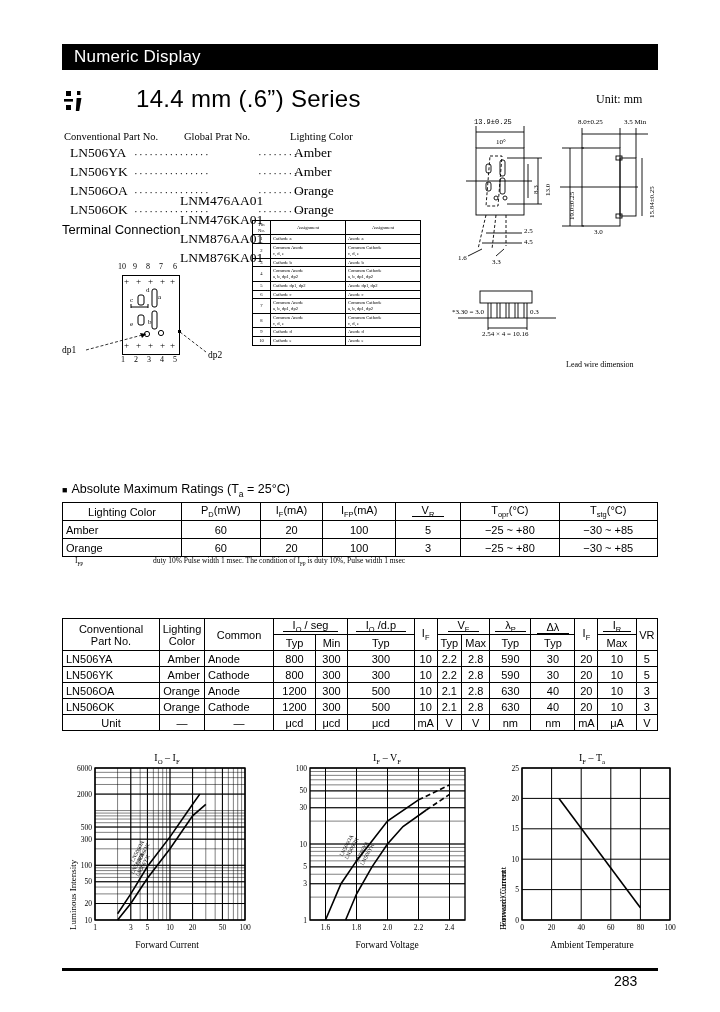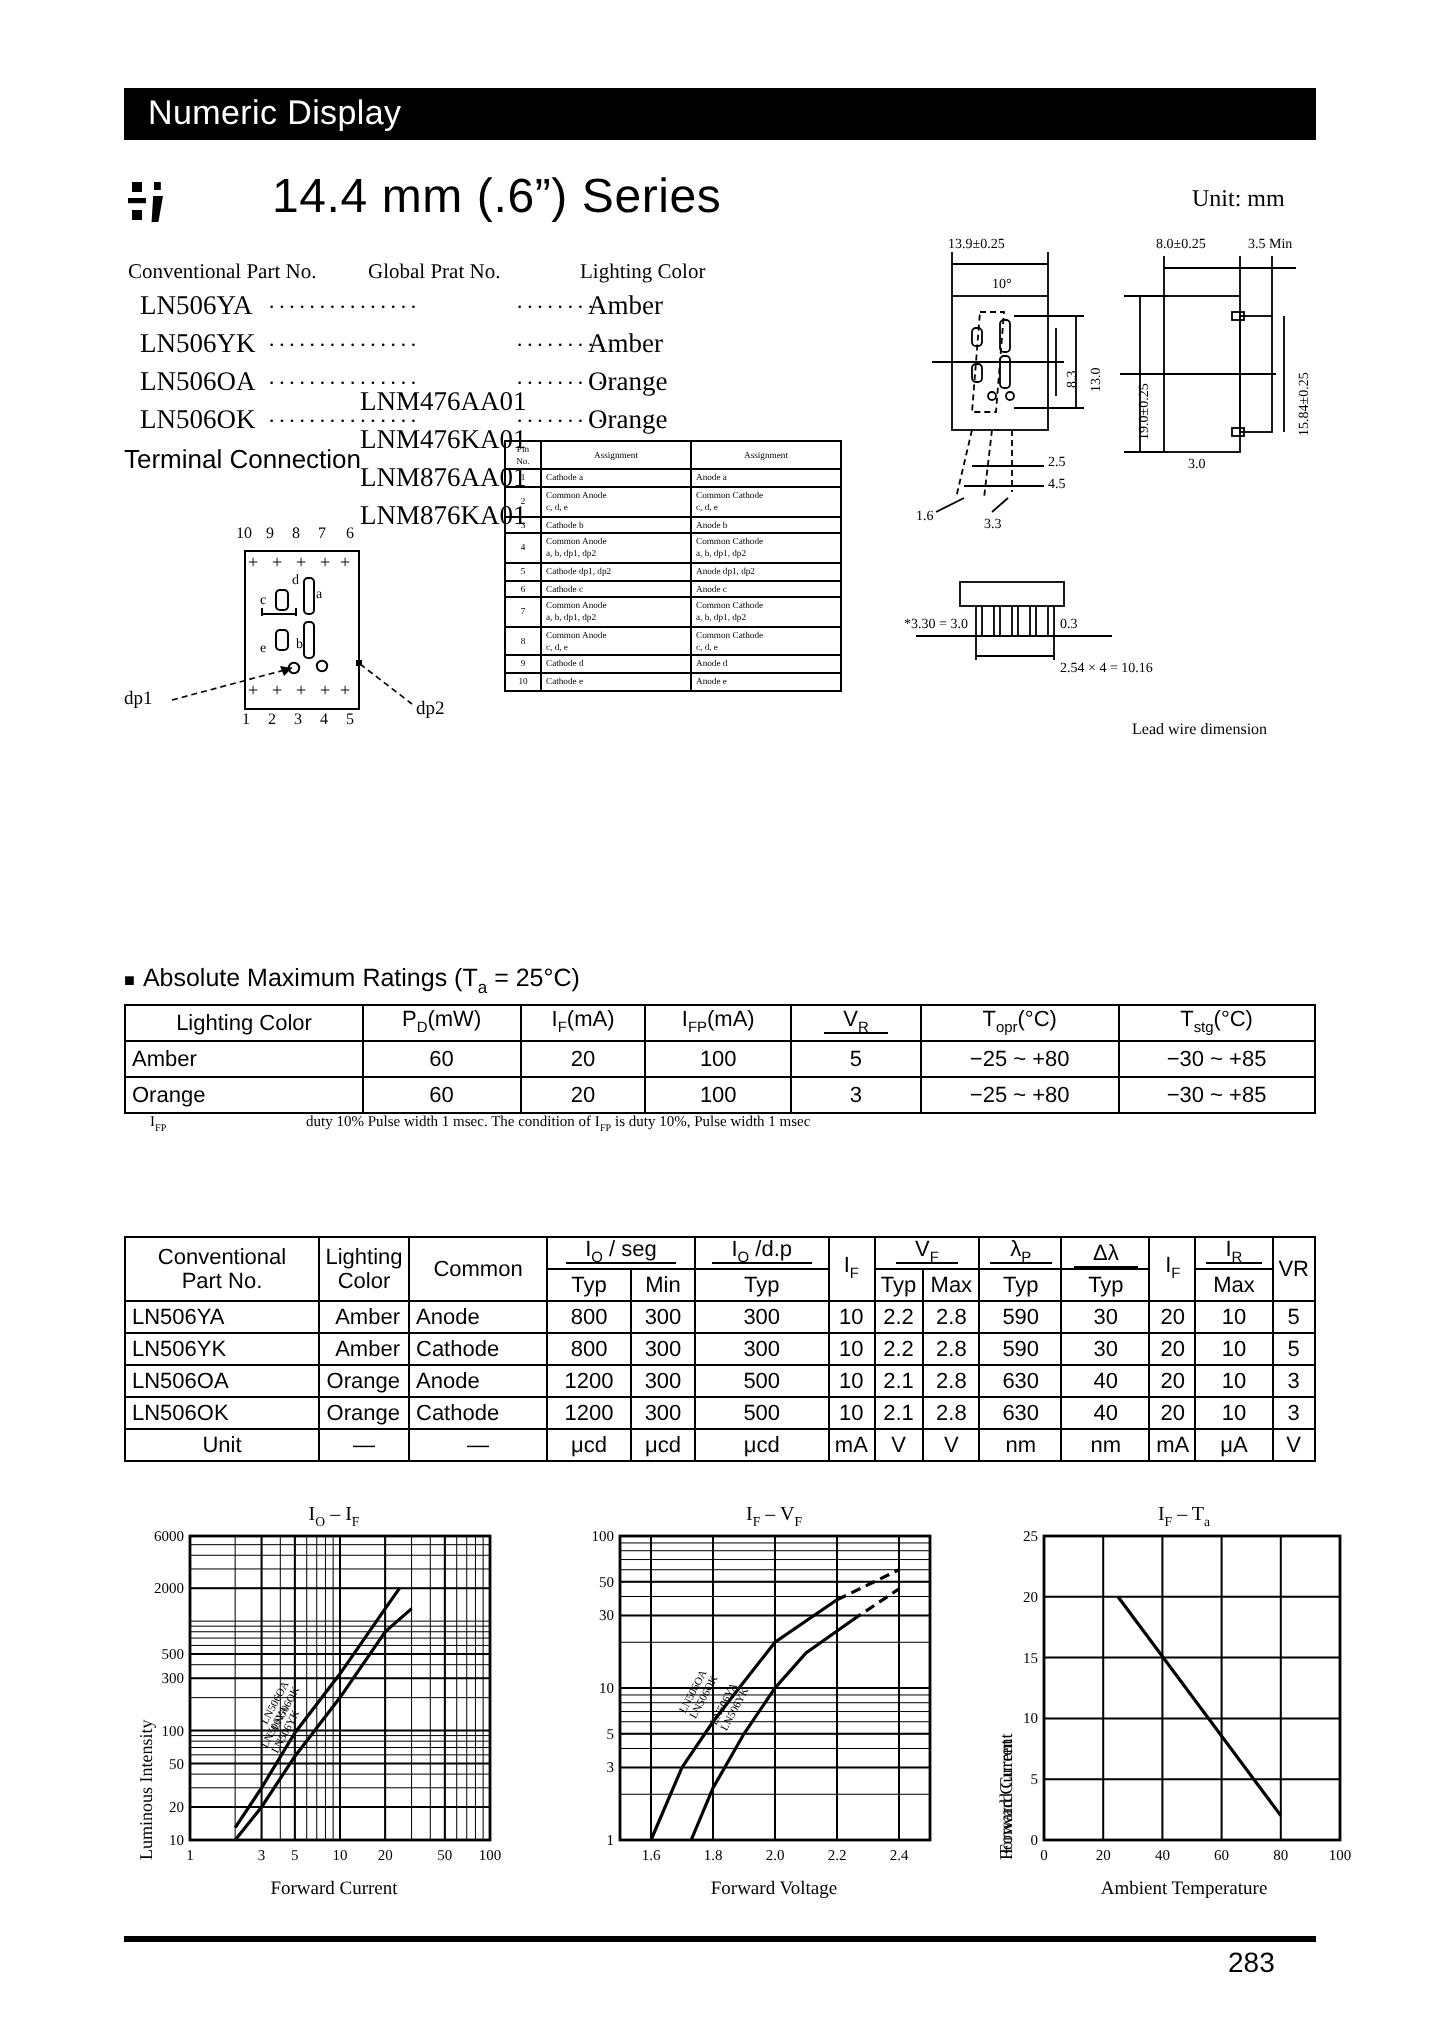--- a/index.html
+++ b/index.html
@@ -327,36 +327,36 @@
           <line x1="48" y1="217" x2="48" y2="232"></line>
         <line x1="57" y1="217" x2="57" y2="232"></line>
           <line x1="66" y1="217" x2="66" y2="232"></line>
         <line x1="75" y1="217" x2="75" y2="232"></line>
         <line x1="6" y1="232" x2="104" y2="232"></line>
         <line x1="36" y1="232" x2="36" y2="244"></line>
           <line x1="75" y1="232" x2="75" y2="244"></line>
         <line x1="36" y1="242" x2="75" y2="242"></line>
       </g>
     </svg>
-    <div class="mlbl" style="left:22px;top:32px;">13.9±0.25</div>
+    <div class="mlbl" style="left:22px;top:32px;font-family:Liberation Mono, monospace;">13.9±0.25</div>
     <div class="mlbl" style="left:44px;top:52px;">10°</div>
     <div class="mlblv" style="left:92px;top:110px;">13.0</div>
     <div class="mlblv" style="left:80px;top:108px;">8.3</div>
     <div class="mlbl" style="left:72px;top:141px;">2.5</div>
     <div class="mlbl" style="left:72px;top:152px;">4.5</div>
     <div class="mlbl" style="left:6px;top:168px;">1.6</div>
     <div class="mlbl" style="left:40px;top:172px;">3.3</div>
     <div class="mlbl" style="left:126px;top:32px;">8.0±0.25</div>
     <div class="mlbl" style="left:172px;top:32px;">3.5 Min</div>
     <div class="mlblv" style="left:116px;top:134px;">19.0±0.25</div>
     <div class="mlblv" style="left:196px;top:132px;">15.84±0.25</div>
     <div class="mlbl" style="left:142px;top:142px;">3.0</div>
     <div class="mlbl" style="left:0px;top:222px;">*3.30 = 3.0</div>
     <div class="mlbl" style="left:78px;top:222px;">0.3</div>
-    <div class="mlbl" style="left:30px;top:244px;margin-left:48px;">2.54 × 4 = 10.16</div>
+    <div class="mlbl" style="left:30px;top:244px;">2.54 × 4 = 10.16</div>
   </div>
   <div class="lwd">Lead wire dimension</div>
 
   <div class="sec" style="left:62px;top:482px;">
     <span class="bul">■</span><span>Absolute Maximum Ratings (T<sub>a</sub> = 25°C)</span>
   </div>
   <table class="spec amr">
     <tbody>
         <tr>
       <th class="lc">Lighting Color</th>

